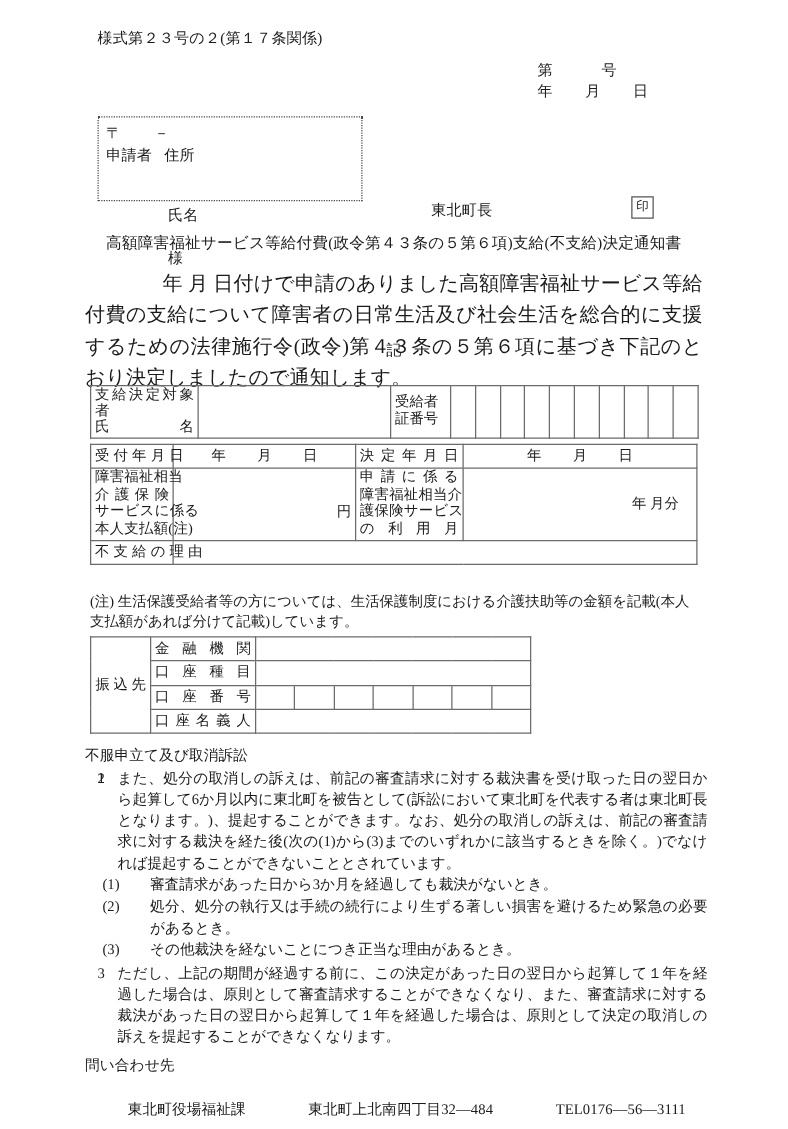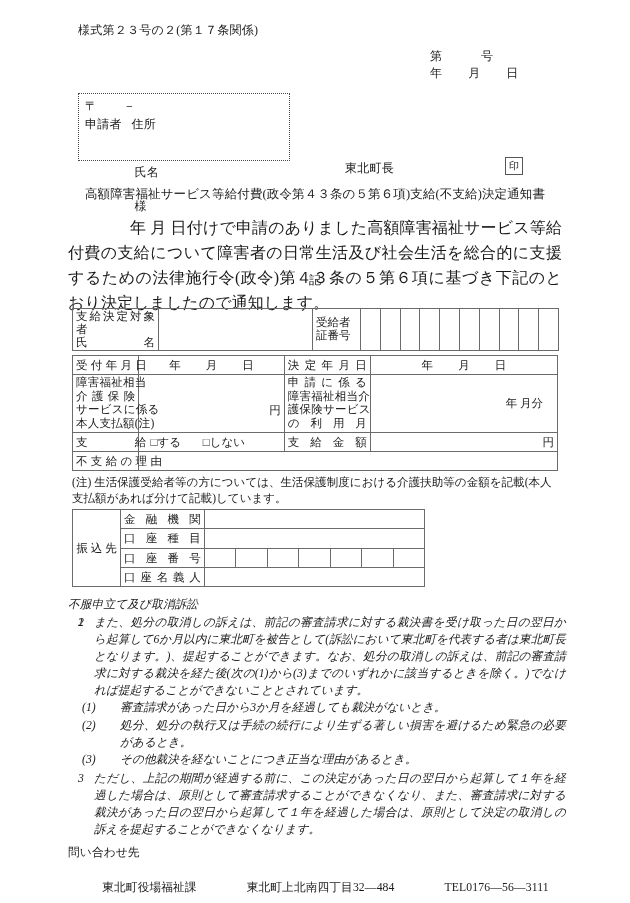--- a/index.html
+++ b/index.html
@@ -175,21 +175,20 @@
   .b3 { width: 220px; }
   .acct-cell { width: 31.4px; }
 
   
   .appeal {
     left: 68px;
     top: 596px;
     width: 498px;
     font-size: 11.7px;
     line-height: 1.46;
-    font-style: italic;
   }
   .appeal h4 {
     margin: 0 0 1px 0;
     font-weight: normal;
     font-size: 11.7px;
     letter-spacing: 0.01em;
   }
   .appeal .item {
     position: relative;
     padding-left: 26px;
@@ -310,32 +309,20 @@
       </td>
       <td class="c3 multi">
         <div class="lbl">申 請 に 係 る</div>
         <div class="lbl">障害福祉相当介</div>
         <div class="lbl">護保険サービス</div>
         <div class="lbl">の  利  用  月</div>
       </td>
       <td class="c4 t-right" style="padding-right:14px">年        月分</td>
     </tr>
     <tr>
-      <td class="c1 lbl">支　　　　給</td>
-      <td class="c2">
-        <span class="chk">□する</span>
-        <span style="display:inline-block;width:16px"></span>
-        <span>□しない</span>
-      </td>
-      <td class="c3 lbl">支 給 金 額</td>
-      <td class="c4 t-right">
-        <span></span><span>円</span>
-      </td>
-    </tr>
-    <tr>
       <td class="c1 lbl">不 支 給 の 理 由</td>
       <td colspan="3"></td>
     </tr>
   </tbody>
     </table>
 
   <div class="abs note">(注)  生活保護受給者等の方については、生活保護制度における介護扶助等の金額を記載(本人支払額があれば分けて記載)しています。</div>
 
   <table class="abs frm tbl-bank">
     <tbody>

